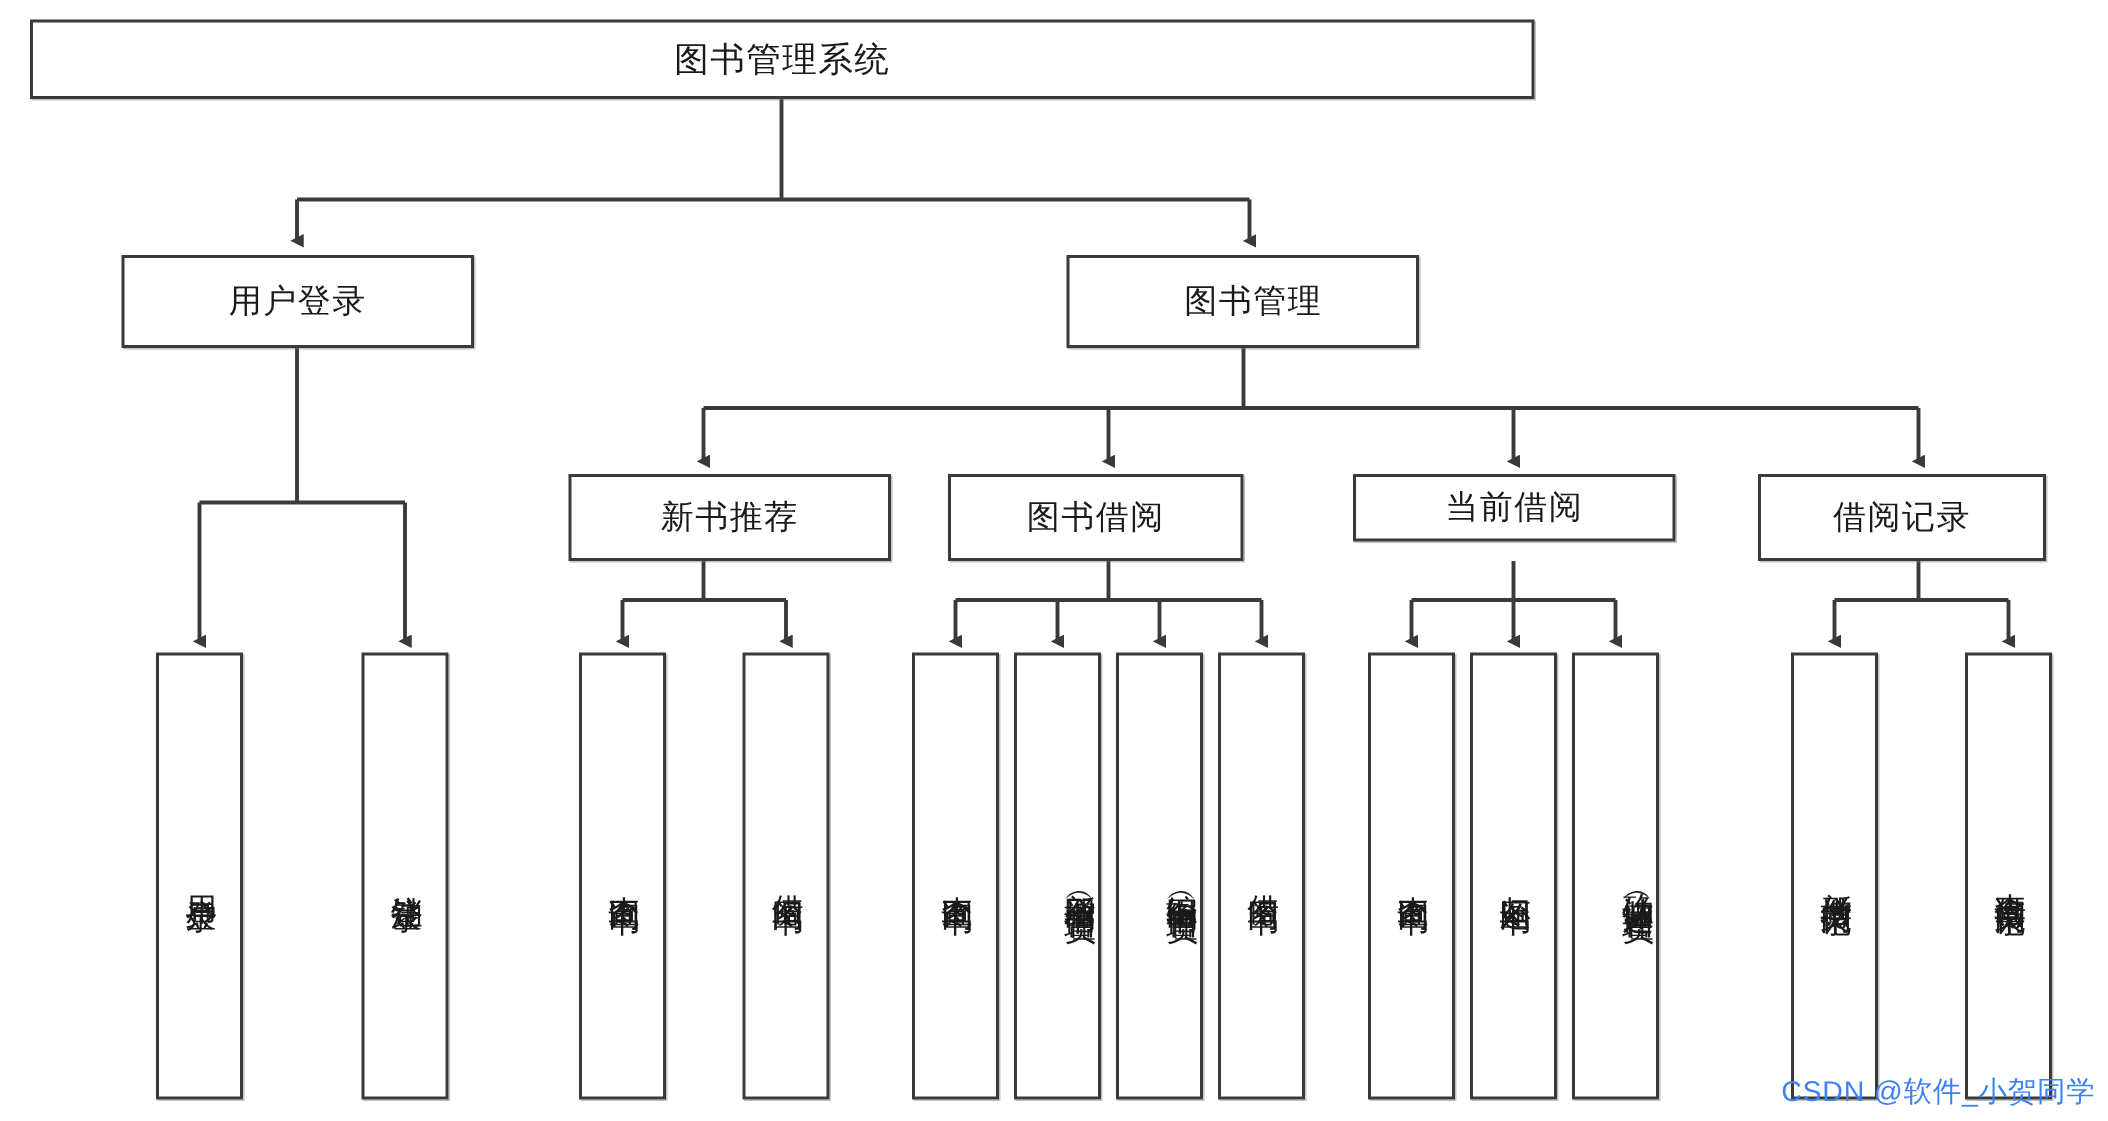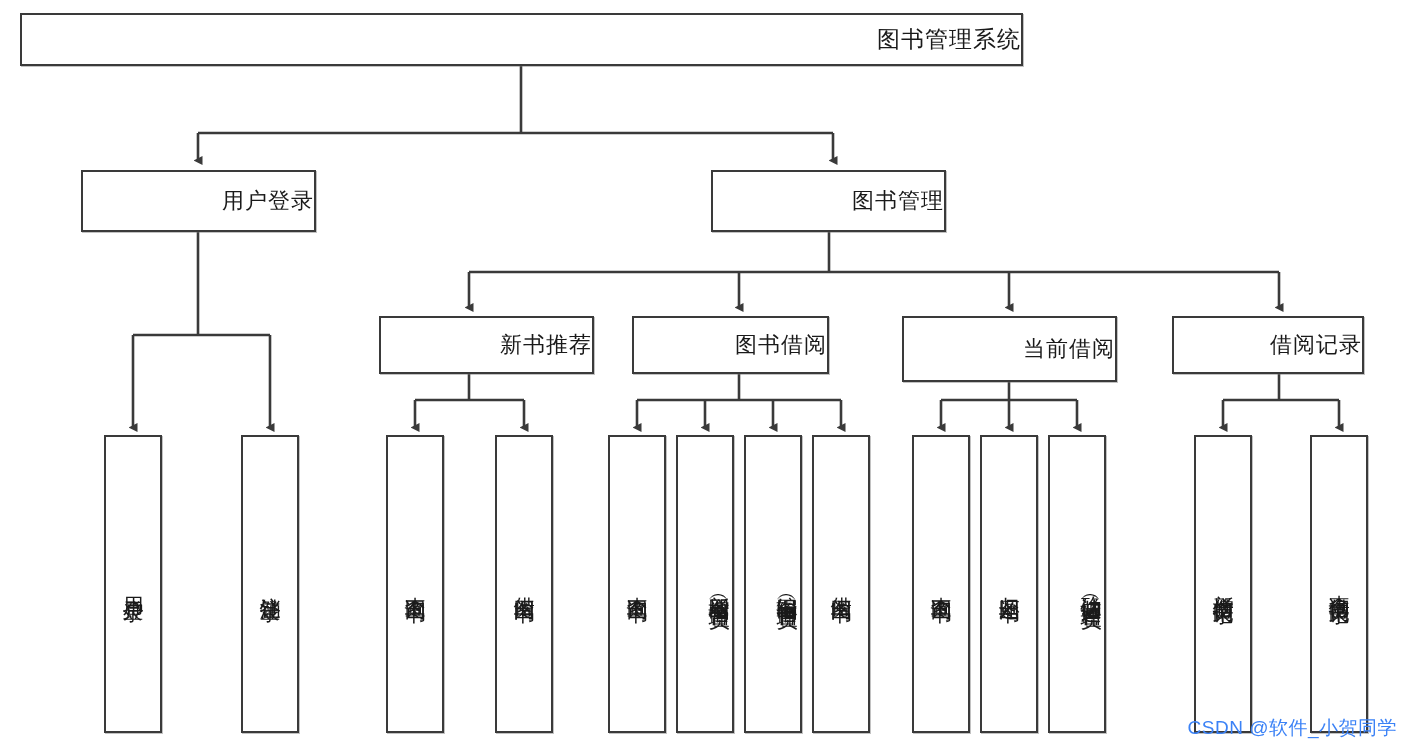--- a/index.html
+++ b/index.html
@@ -26,21 +26,21 @@
     pointer-events: none;
   }
   .node {
     position: absolute;
     box-sizing: border-box;
     background: #ffffff;
     border: 2px solid #3a3a3a;
     box-shadow: 1px 1px 0 rgba(120,120,120,0.45);
     display: flex;
     align-items: center;
-    justify-content: flex-end;
+    justify-content: center;
     color: #1a1a1a;
   }
   .node.h {
     font-size: 22px;
     letter-spacing: 1px;
     line-height: 1.1;
   }
   .node.root {
     font-size: 23px;
   }
@@ -138,21 +138,21 @@
   <div class="node h" style="left:711px; top:170px; width:235px; height:62px;padding-left:14px;">
     <span>图书管理</span>
   </div>
 
   <div class="node h" style="left:379px; top:316px; width:215px; height:58px;">
     <span>新书推荐</span>
   </div>
   <div class="node h" style="left:632px; top:316px; width:197px; height:58px;">
     <span>图书借阅</span>
   </div>
-  <div class="node h" style="left:902px; top:316px; width:215px; height:66px;">
+  <div class="node h" style="left:902px; top:316px; width:215px; height:45px;">
     <span>当前借阅</span>
   </div>
   <div class="node h" style="left:1172px; top:316px; width:192px; height:58px;">
     <span>借阅记录</span>
   </div>
 
   <div class="node v mid" style="left:104px; top:435px; width:58px; height:298px;">
     <span class="vtext">用户登录</span>
   </div>
   <div class="node v mid" style="left:241px; top:435px; width:58px; height:298px;">

